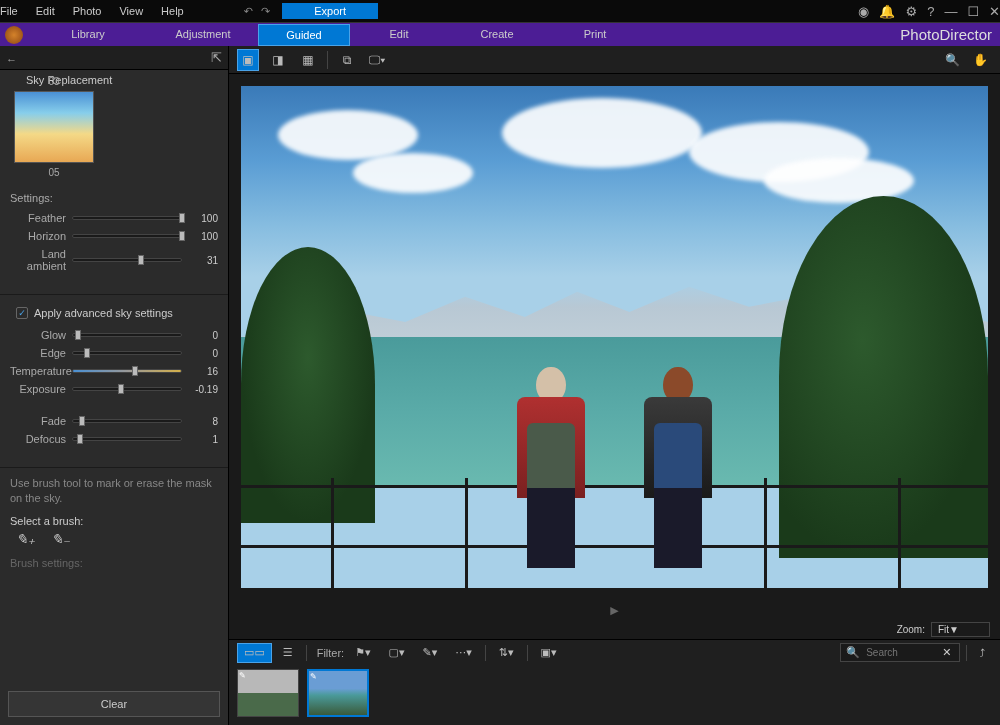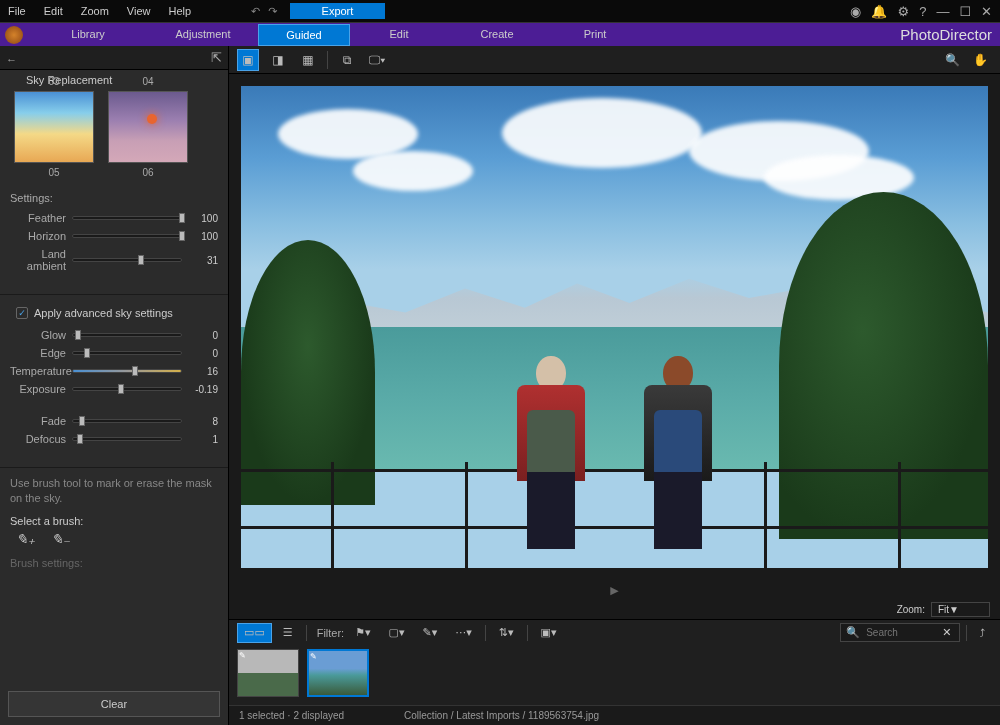--- a/index.html
+++ b/index.html
@@ -1,18 +1,18 @@
 <!DOCTYPE html>
 <html><head>
 <meta charset="utf-8">
 <style>
 * { margin: 0; padding: 0; box-sizing: border-box; font-family: Arial, sans-serif; }
 body { background: #1a1a1a; color: #ccc; font-size: 11px; overflow: hidden; width: 1000px; height: 725px; }
 
-.titlebar { height: 22px; background: #0a0a0a; display: flex; align-items: center; padding: 0 8px; }
+.titlebar { height: 22px; background: #0a0a0a; display: flex; align-items: center; padding: 0 0; }
 .menubar { display: flex; gap: 18px; }
 .menubar span { color: #ccc; cursor: pointer; }
 .title-center { flex: 1; display: flex; align-items: center; gap: 12px; padding-left: 40px; }
 .export-btn { background: #0078d4; color: #fff; padding: 2px 32px; font-size: 11px; border: none; }
 .undo-redo { display: flex; gap: 8px; color: #888; margin-left: 20px; }
 .title-right { display: flex; gap: 10px; align-items: center; }
 .title-right span { color: #aaa; cursor: pointer; font-size: 13px; }
 
 .tabbar { height: 24px; background: #4c1d95; display: flex; align-items: center; border-top: 1px solid #333; justify-content: center; }
 .logo2 { width: 28px; height: 24px; display: flex; align-items: center; justify-content: center; }
@@ -112,21 +112,21 @@
 
 .statusbar { height: 20px; background: #1a1a1a; display: flex; align-items: center; padding: 0 10px; gap: 60px; color: #999; font-size: 10px; border-top: 1px solid #333; }
 </style>
 </head>
 <body>
 
 <div class="titlebar">
   <div class="menubar">
     <span>File</span>
     <span>Edit</span>
-    <span>Zoom</span>
+    <span>Photo</span>
     <span>View</span>
     <span>Help</span>
   </div>
   <div class="title-center">
     <div class="undo-redo">
       <span>↶</span>
       <span>↷</span>
     </div>
     <button class="export-btn">Export</button>
   </div>
@@ -162,25 +162,20 @@
       <span class="back-btn">←</span>
       <span class="panel-title">Sky Replacement</span>
       <span class="expand-btn">⇱</span>
     </div>
 
     <div class="sky-thumbs">
       <div class="sky-col">
         <span class="sky-label">03</span>
         <div class="sky-thumb sky1"></div>
         <span class="sky-label">05</span>
-      </div>
-      <div class="sky-col">
-        <span class="sky-label">04</span>
-        <div class="sky-thumb sky2"></div>
-        <span class="sky-label">06</span>
       </div>
     </div>
 
     <div class="settings">
       <div class="settings-title">Settings:</div>
       <div class="slider-row">
         <span class="slider-label">Feather</span>
         <div class="slider-track">
             <div class="slider-thumb" style="left:98%"></div>
           </div>
@@ -346,18 +341,14 @@
 
     <div class="filmstrip">
       <div class="film-thumb ft1">
           <span class="tag">✎</span>
         </div>
       <div class="film-thumb ft2 selected">
           <span class="tag">✎</span>
         </div>
     </div>
 
-    <div class="statusbar">
-      <span>1 selected · 2 displayed</span>
-      <span>Collection / Latest Imports / 1189563754.jpg</span>
-    </div>
   </div>
 </div>
 
 </body></html>

